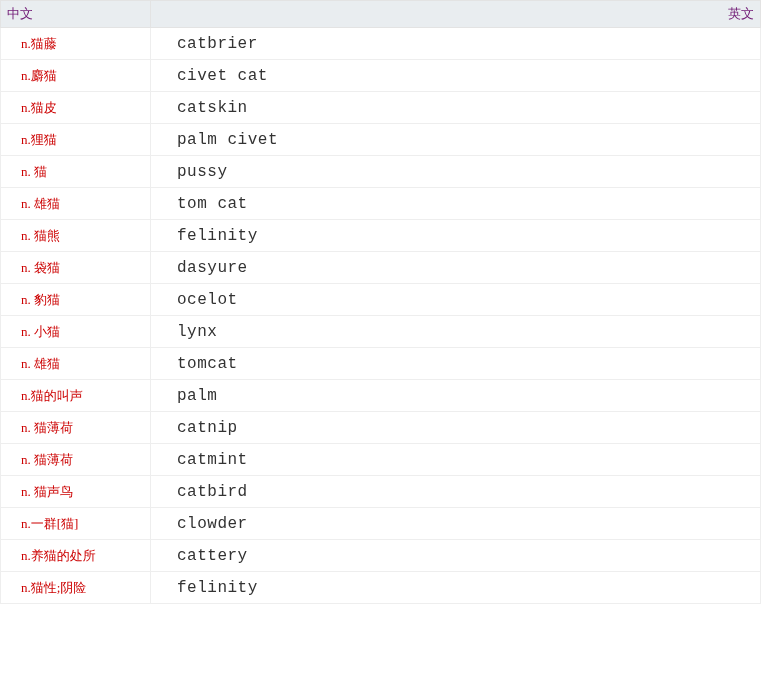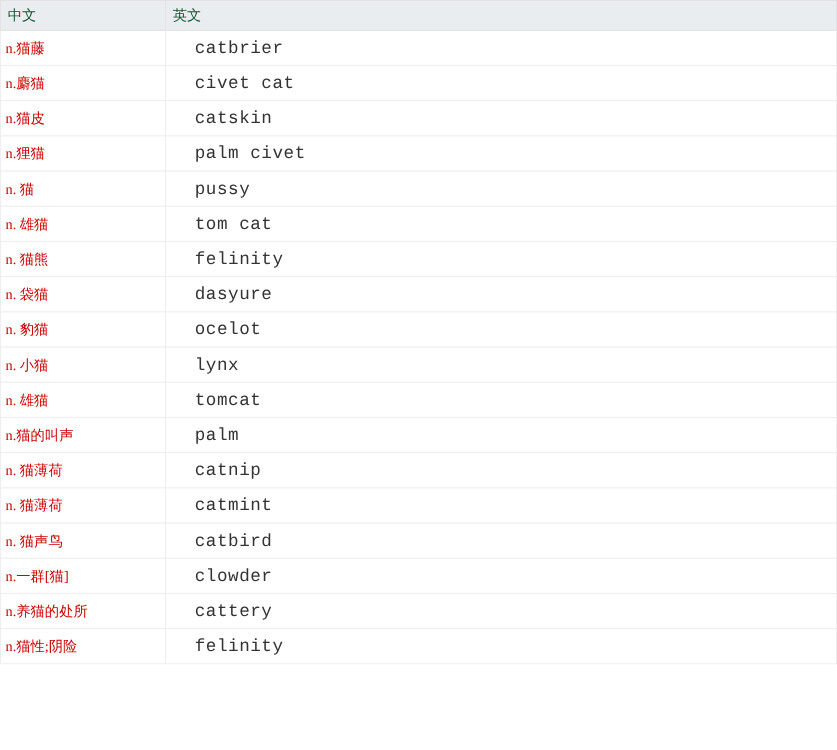--- a/index.html
+++ b/index.html
@@ -16,38 +16,39 @@
     table {
       width: 100%;
       border-collapse: collapse;
       table-layout: fixed;
     }
     th {
       background-color: #e9edf0;
       text-align: left;
       font-weight: normal;
       padding: 4px 6px;
-      color: #14532d;
+      color: #701a75;
       font-size: 13px;
       border: 1px solid #e3e3e3;
     }
     th.col-cn {
       width: 150px;
     }
     th.col-en {
       width: auto;
+      text-align: right;
     }
     td {
       border: 1px solid #eeeeee;
       padding: 0;
       vertical-align: middle;
       height: 32px;
     }
     td.cn-cell {
-      padding: 4px 4px;
+      padding: 4px 20px;
       white-space: nowrap;
       margin-top: 29px;
     }
     .pos {
       color: #cc0000;
       font-family: "SimSun", "宋体", serif;
       font-size: 13px;
     }
     .cn-word {
       color: #cc0000;

